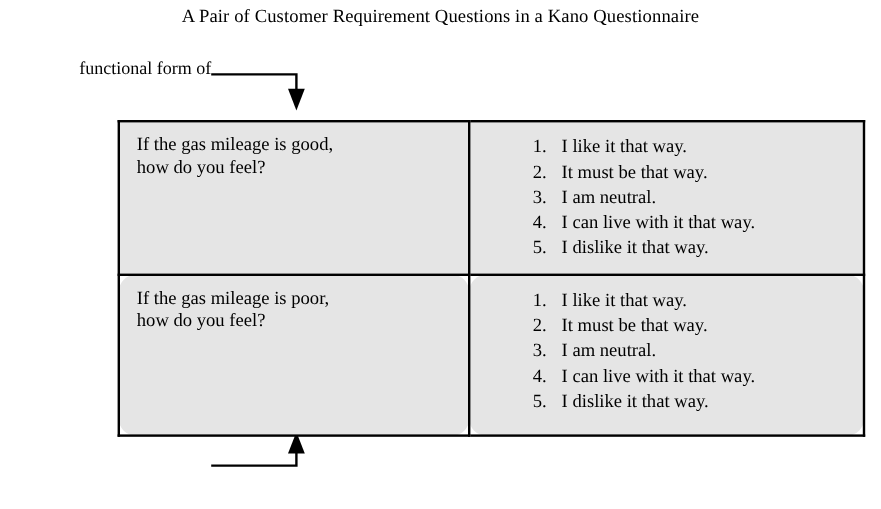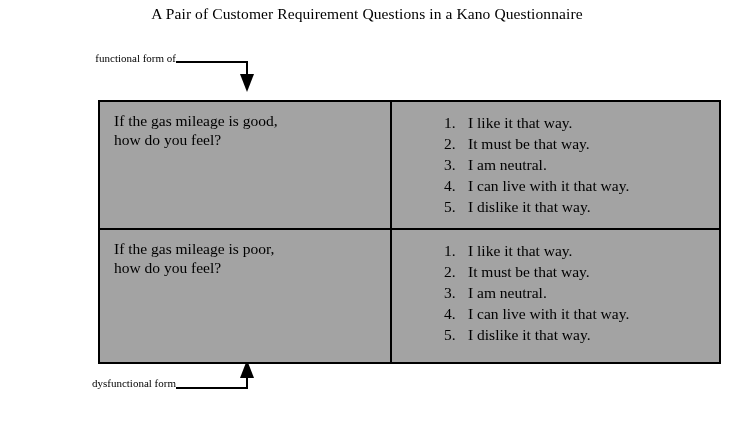--- a/index.html
+++ b/index.html
@@ -35,21 +35,21 @@
     text-align: center;
     font-size: 15.5px;
     line-height: 20px;
     white-space: nowrap;
     letter-spacing: 0.1px;
   }
 
   
   .annot {
     position: absolute;
-    font-size: 11px;
+    font-size: 15px;
     line-height: 19px;
     white-space: nowrap;
   }
   .annot .ln {
     display: block;
   }
   .annot-top {
     left: 6px;
     top: 49px;
     text-align: right;
@@ -79,27 +79,27 @@
     top: 100px;
     width: 617px;
     height: 258px;
     border-collapse: collapse;
     table-layout: fixed;
   }
   .kano-table td {
     border: 2px solid #000000;
     vertical-align: top;
     padding: 0;
-    background: #a3a3a3;
+    background: #e5e5e5;
   }
   .col-question { width: 290px; }
   .col-answers  { width: 327px; }
 
   .row-1 td { height: 126px; }
-  .row-2 td { height: 132px; }
+  .row-2 td { height: 132px; border-radius: 14px; }
 
   .question-text {
     font-size: 15.5px;
     line-height: 19px;
     padding: 9px 0 0 14px;
     white-space: nowrap;
   }
   .question-text .ln { display: block; }
 
   .answer-list {
@@ -127,21 +127,20 @@
 
 <div id="figure">
 
   <div class="fig-title">A Pair of Customer Requirement Questions in a Kano Questionnaire</div>
 
   <div class="annot annot-top">
     <span class="ln">functional form of</span>
   </div>
 
   <div class="annot annot-bottom">
-    <span class="ln">dysfunctional form</span>
   </div>
 
   <svg class="connectors" viewBox="0 0 734 424" width="734" height="424">
 
     <g stroke="#000000" stroke-width="2" fill="none">
       <path d="M 176 62 L 247 62 L 247 80"></path>
     </g>
     <polygon points="247,92 240,74 254,74" fill="#000000"></polygon>
 
     <g stroke="#000000" stroke-width="2" fill="none">

